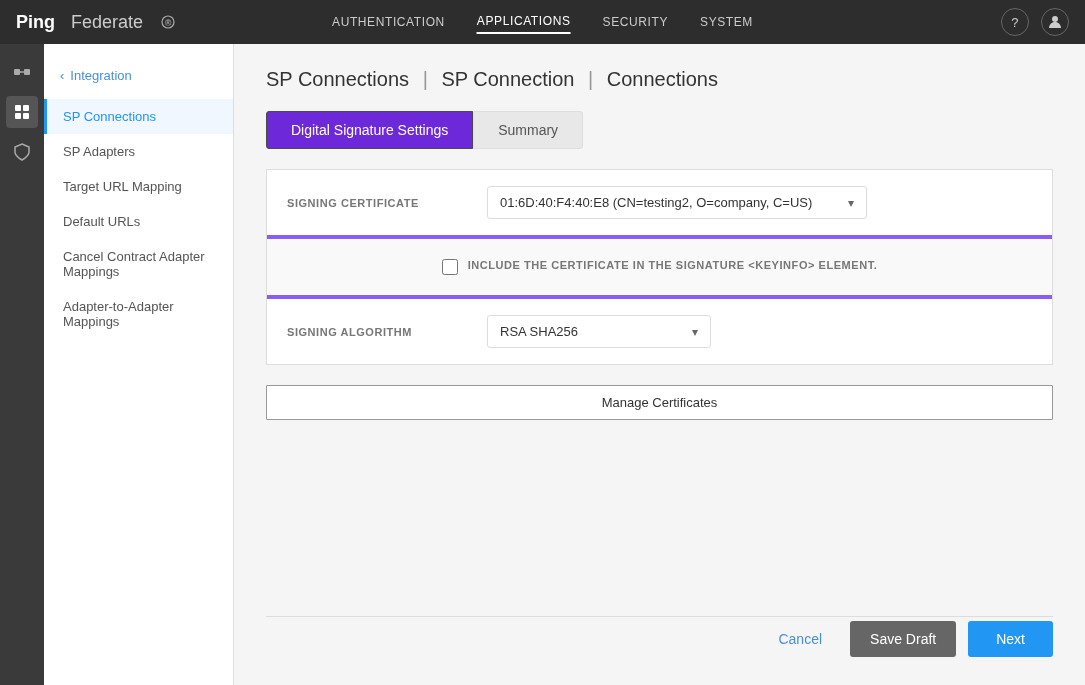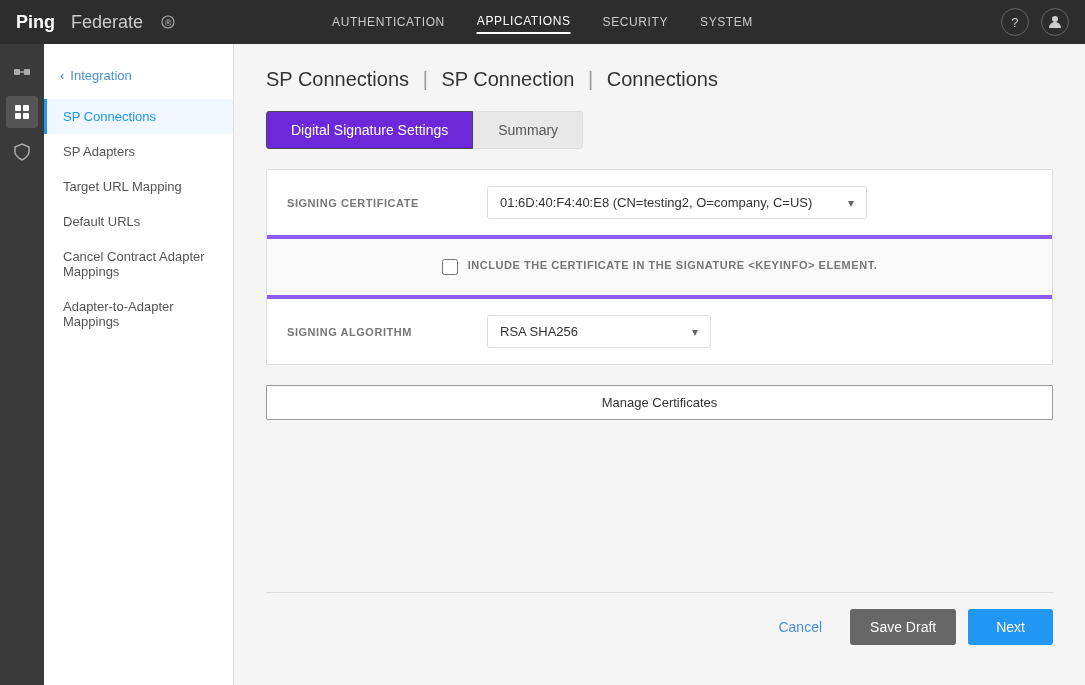--- a/index.html
+++ b/index.html
@@ -248,21 +248,21 @@
       color: #333;
       font-size: 13px;
       border-radius: 1px;
       cursor: pointer;
       display: inline-block;
     }
 
     
     .footer {
       margin-top: auto;
-      padding: 16px 0;
+      padding: 4px 0;
       display: flex;
       justify-content: flex-end;
       align-items: center;
       gap: 12px;
       border-top: 1px solid #ddd;
       background: #f5f5f5;
     }
     .btn-cancel {
       background: transparent;
       border: none;

